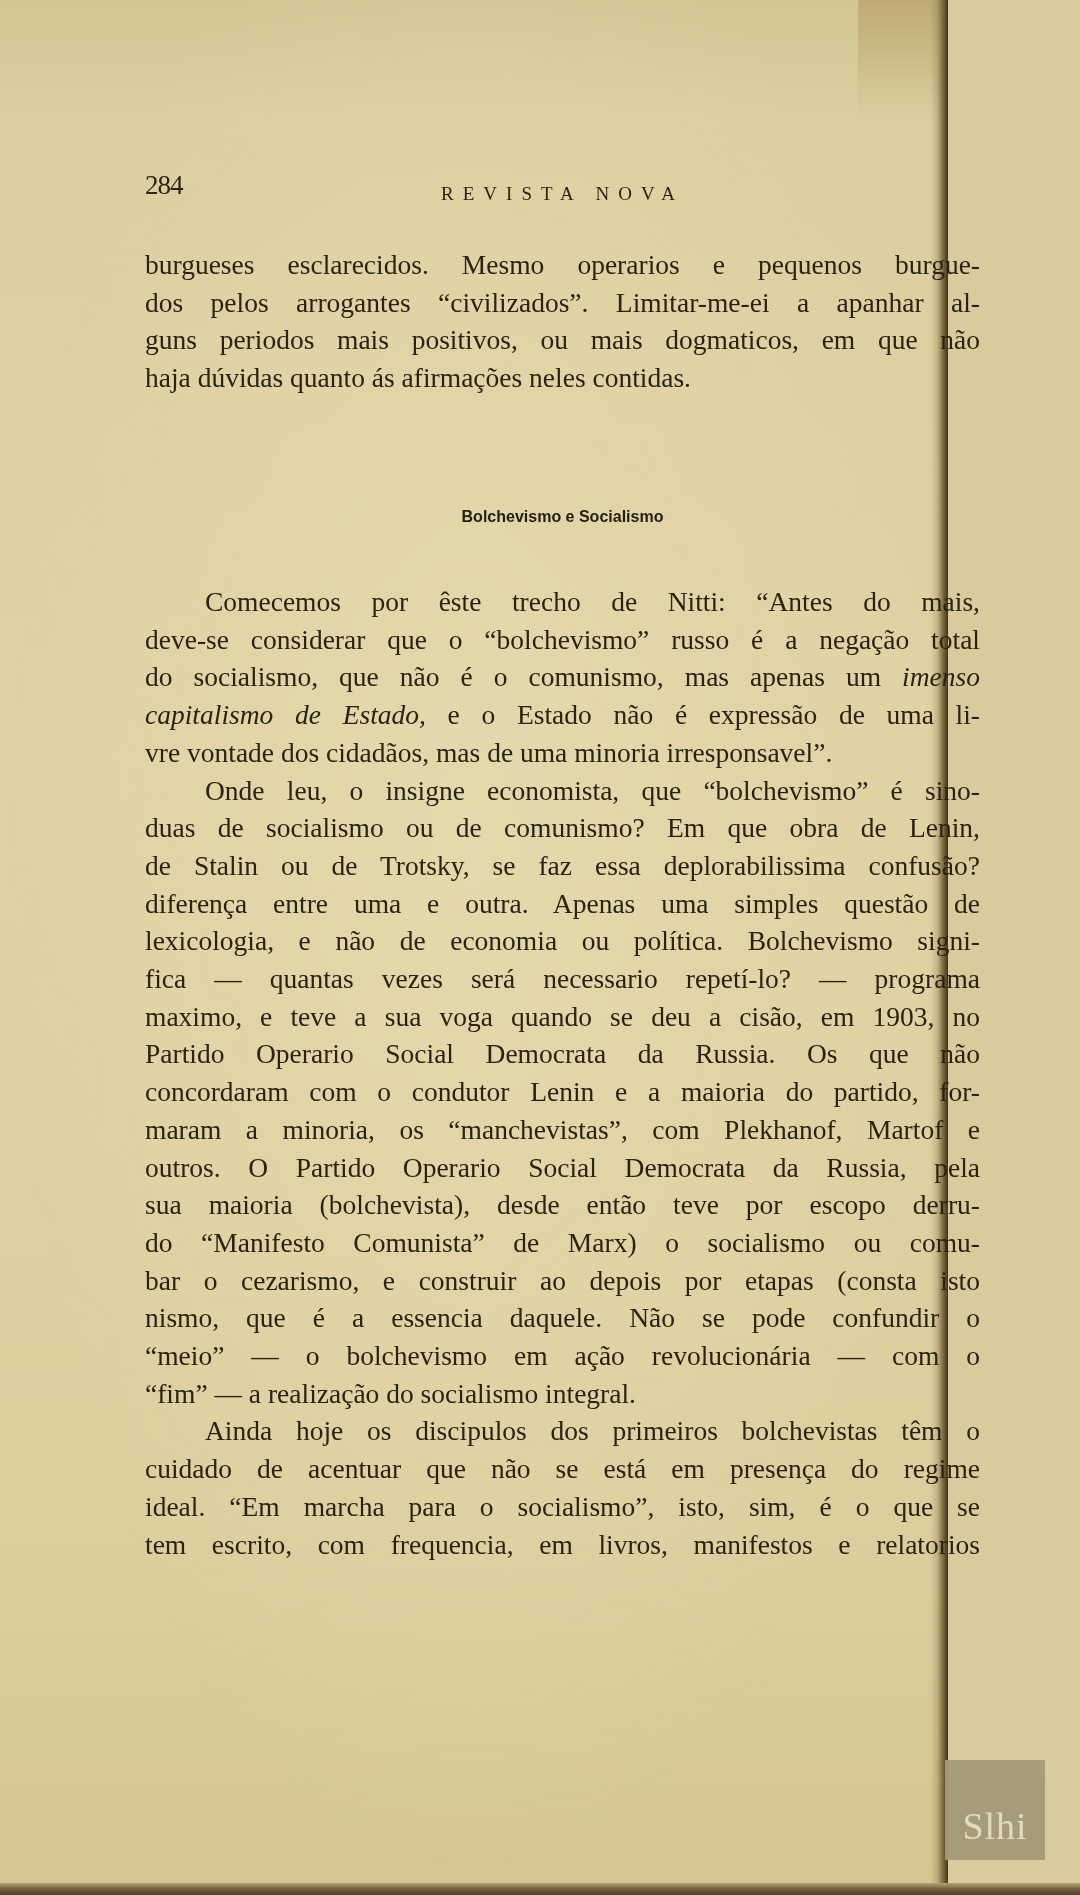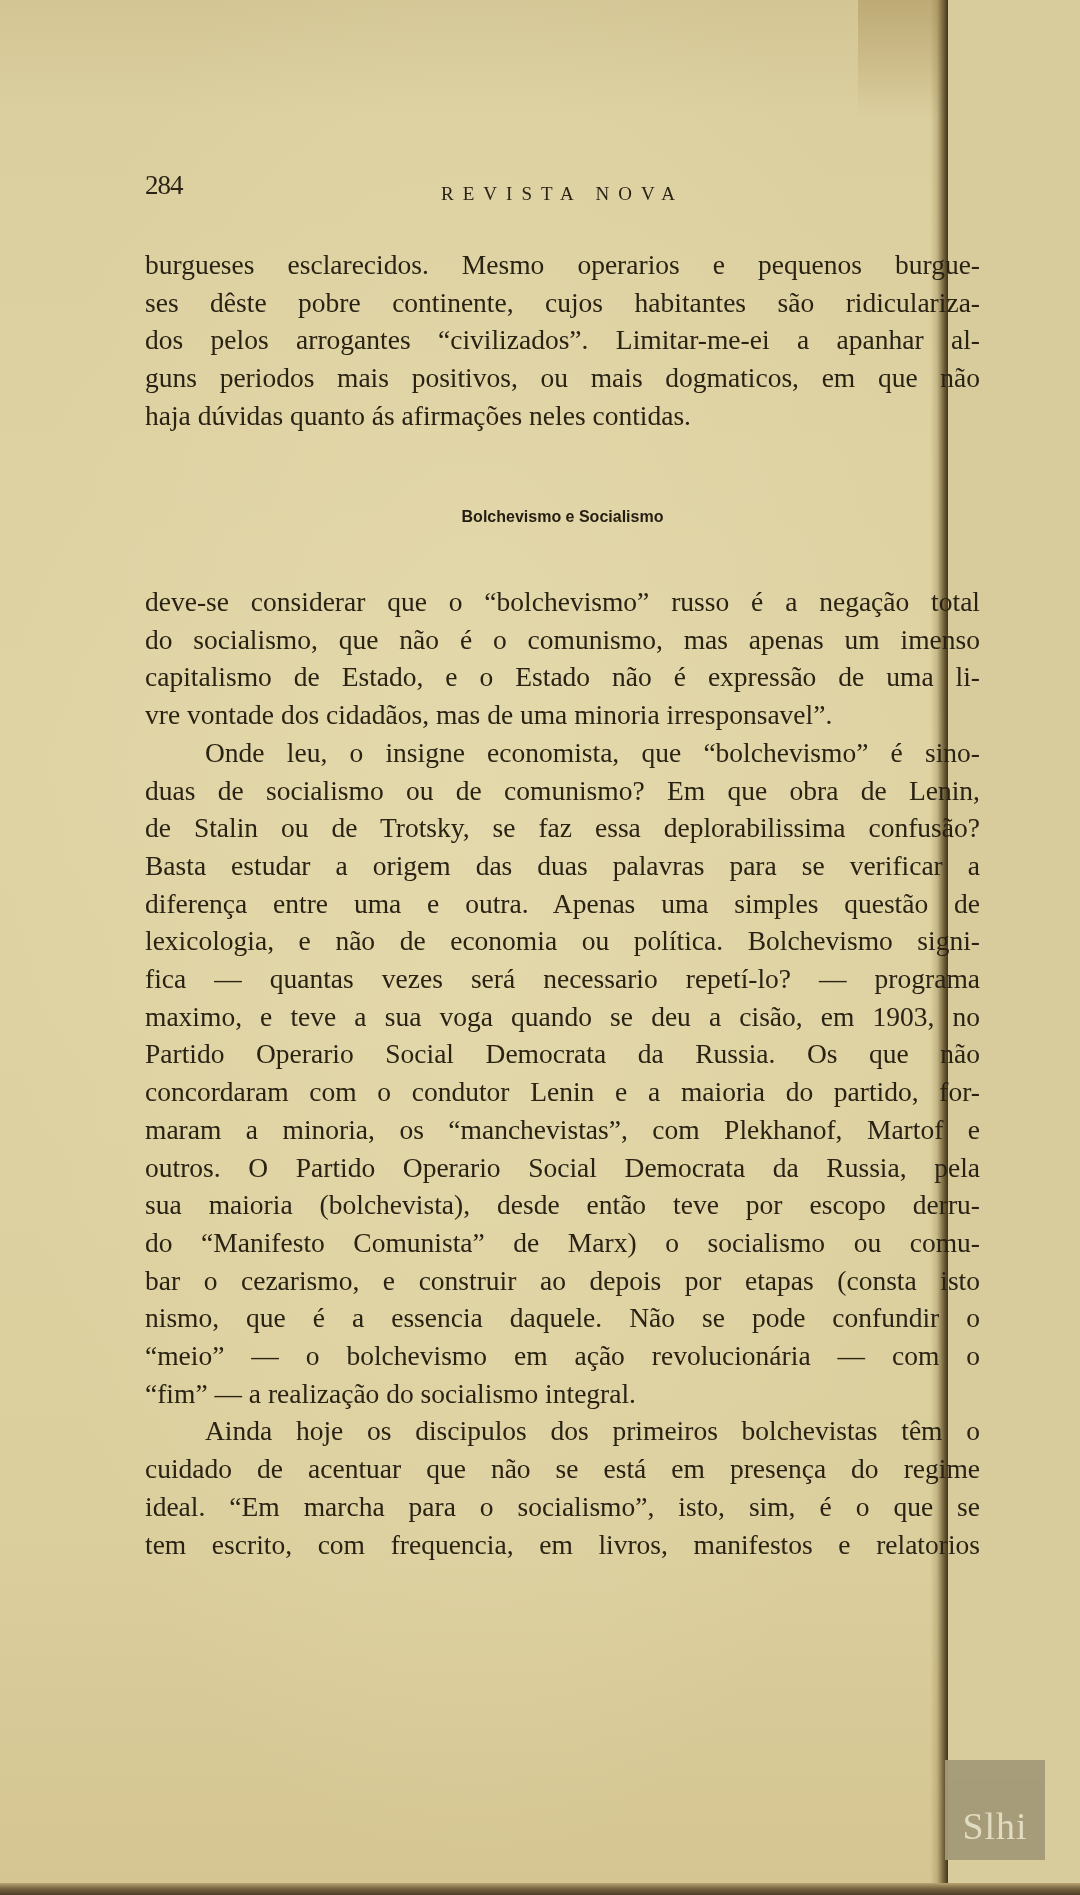--- a/index.html
+++ b/index.html
@@ -45,21 +45,21 @@
     .p1 { top: 246px; }
     .heading {
       position: absolute; top: 508px; left: 145px; width: 835px; text-align: center;
       font-family: "Liberation Sans", "DejaVu Sans", sans-serif; font-weight: bold;
       font-size: 16px; color: #241d11;
     }
     .p2 { top: 583px; }
     .line { display: block; text-align: justify; text-align-last: justify; white-space: nowrap; }
     .line.last { text-align-last: left; }
     .indent { padding-left: 60px; }
-    .it { }
+    .it { font-style: italic; }
     .watermark {
       position: absolute; left: 945px; top: 1760px; width: 100px; height: 100px;
       background: #a49a79; opacity: 0.95;
     }
     .watermark span {
       position: absolute; left: 0; right: 0; bottom: 12px; text-align: center;
       font-family: "Liberation Serif", "DejaVu Serif", serif; font-size: 38px;
       color: #e2dcc2; letter-spacing: 1px;
     }
   </style>
@@ -71,38 +71,37 @@
   <div class="edge-right"></div>
   <div class="edge-bottom"></div>
 
   <div class="running-head">
     <span class="page-number">284</span>
     <div class="journal-title">REVISTA NOVA</div>
   </div>
 
   <div class="text p1">
     <span class="line">burgueses esclarecidos.  Mesmo operarios e pequenos burgue-</span>
-    <span class="line">ses dêste pobre continente, cujos habitantes são ridiculariza-</span>
     <span class="line">dos pelos arrogantes “civilizados”.  Limitar-me-ei a apanhar al-</span>
     <span class="line">guns periodos mais positivos, ou mais dogmaticos, em que não</span>
     <span class="line last">haja dúvidas quanto ás afirmações neles contidas.</span>
   </div>
 
   <div class="heading">Bolchevismo e Socialismo</div>
 
   <div class="text p2">
+    <span class="line indent">Comecemos por êste trecho de Nitti: “Antes do mais,</span>
     <span class="line">deve-se considerar que o “bolchevismo” russo é a negação total</span>
     <span class="line"><span>do socialismo, que não é o comunismo, mas apenas um </span><span class="it">imenso</span></span>
     <span class="line"><span class="it">capitalismo de Estado,</span><span> e o Estado não é expressão de uma li-</span></span>
     <span class="line last">vre vontade dos cidadãos, mas de uma minoria irresponsavel”.</span>
 
     <span class="line indent">Onde leu, o insigne economista, que “bolchevismo” é sino-</span>
     <span class="line">duas de socialismo ou de comunismo?  Em que obra de Lenin,</span>
     <span class="line">de Stalin ou de Trotsky, se faz essa deplorabilissima confusão?</span>
-    <span class="line">Basta estudar a origem das duas palavras para se verificar a</span>
     <span class="line">diferença entre uma e outra.  Apenas uma simples questão de</span>
     <span class="line">lexicologia, e não de economia ou política.  Bolchevismo signi-</span>
     <span class="line">fica — quantas vezes será necessario repetí-lo? — programa</span>
     <span class="line">maximo, e teve a sua voga quando se deu a cisão, em 1903, no</span>
     <span class="line">Partido Operario Social Democrata da Russia.  Os que não</span>
     <span class="line">concordaram com o condutor Lenin e a maioria do partido, for-</span>
     <span class="line">maram a minoria, os “manchevistas”, com Plekhanof, Martof e</span>
     <span class="line">outros.  O Partido Operario Social Democrata da Russia, pela</span>
     <span class="line">sua maioria (bolchevista), desde então teve por escopo derru-</span>
     <span class="line">do “Manifesto Comunista” de Marx) o socialismo ou comu-</span>

